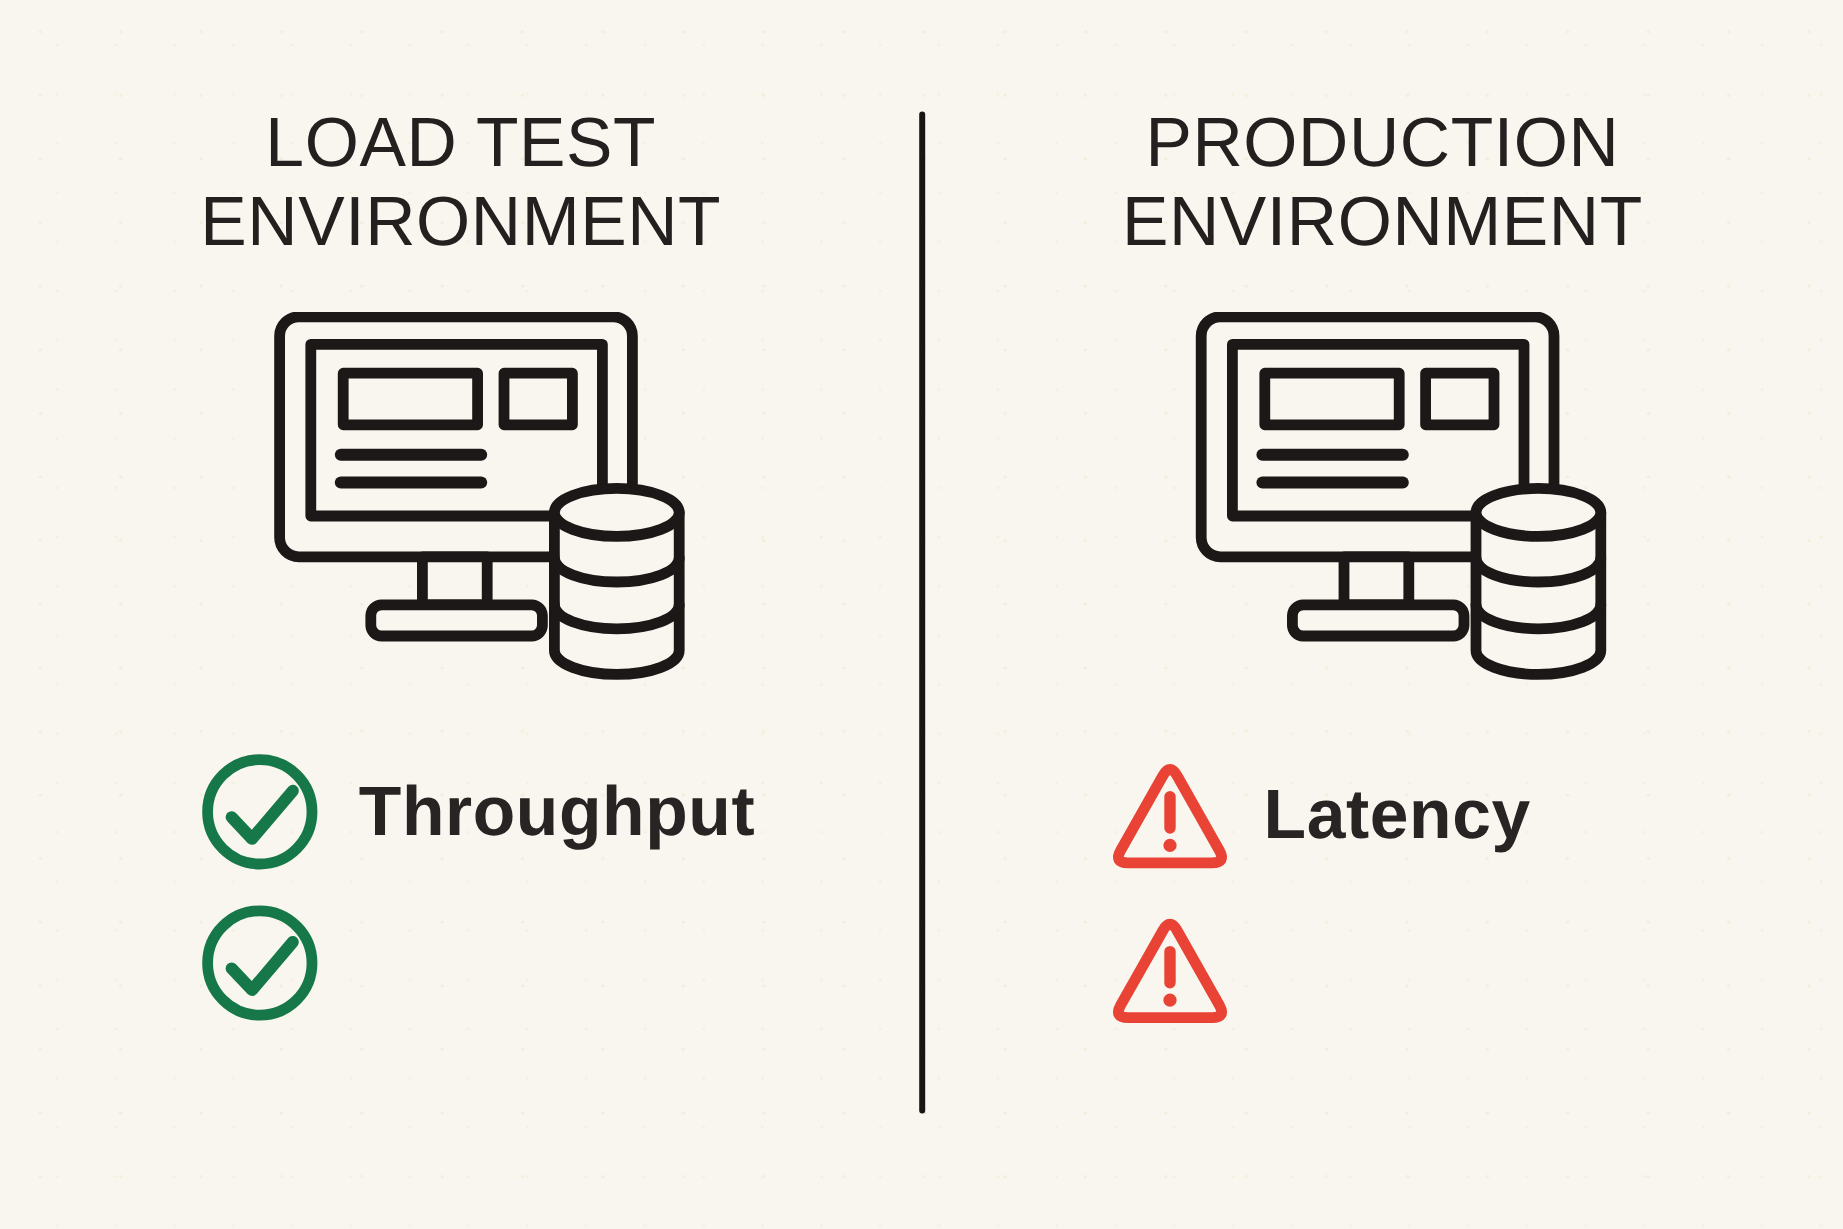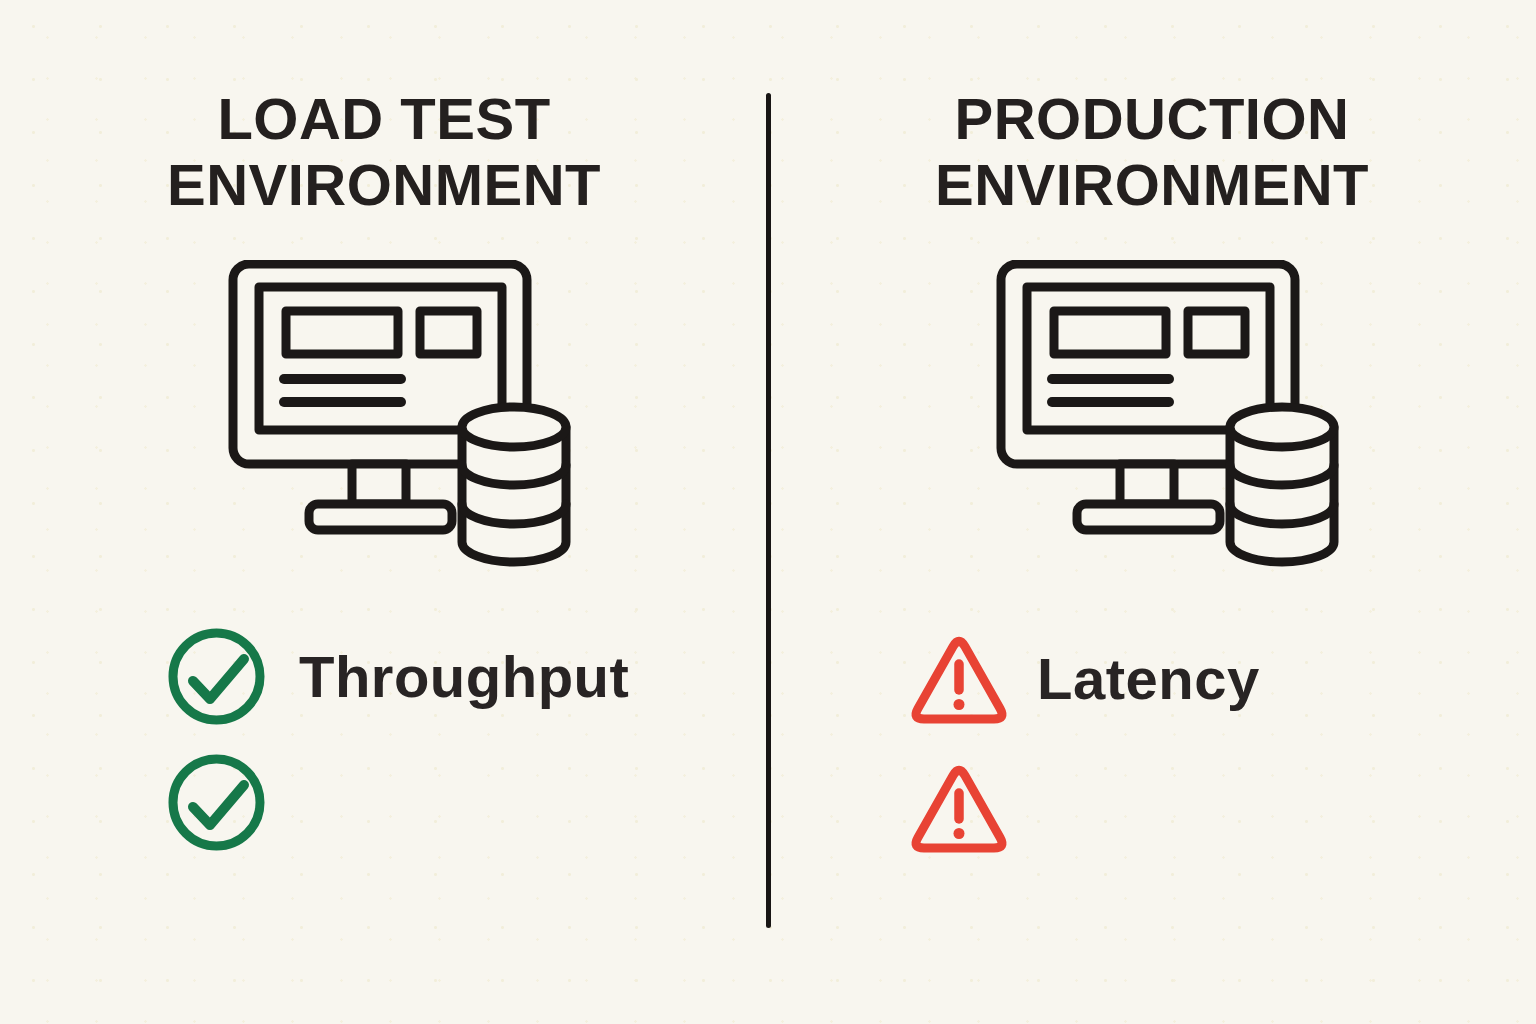--- a/index.html
+++ b/index.html
@@ -39,40 +39,40 @@
     border-radius: 3px;
   }
   .title {
     position: absolute;
     top: 86px;
     left: 0;
     width: 100%;
     text-align: center;
     font-size: 58px;
     line-height: 1.14;
-    font-weight: bold;
+    font-weight: normal;
     letter-spacing: 0.5px;
     color: #24201F;
   }
   .device {
     position: absolute;
     top: 260px;
     left: calc(50% - 158px);
     width: 348px;
     height: 310px;
   }
   .metrics {
     position: absolute;
     top: 628px;
     display: flex;
     flex-direction: column;
     gap: 29px;
   }
   .col-left  .metrics { left: 168px; }
-  .col-right .metrics { left: 137px; text-align: right; }
+  .col-right .metrics { left: 153px; text-align: right; }
   .metric { display: flex; align-items: center; }
   .col-left  .metric { gap: 34px; }
   .col-right .metric { gap: 24px; }
   .metric-label {
     font-size: 58px;
     font-weight: bold;
     letter-spacing: 0.5px;
     color: #282424;
     white-space: nowrap;
   }

